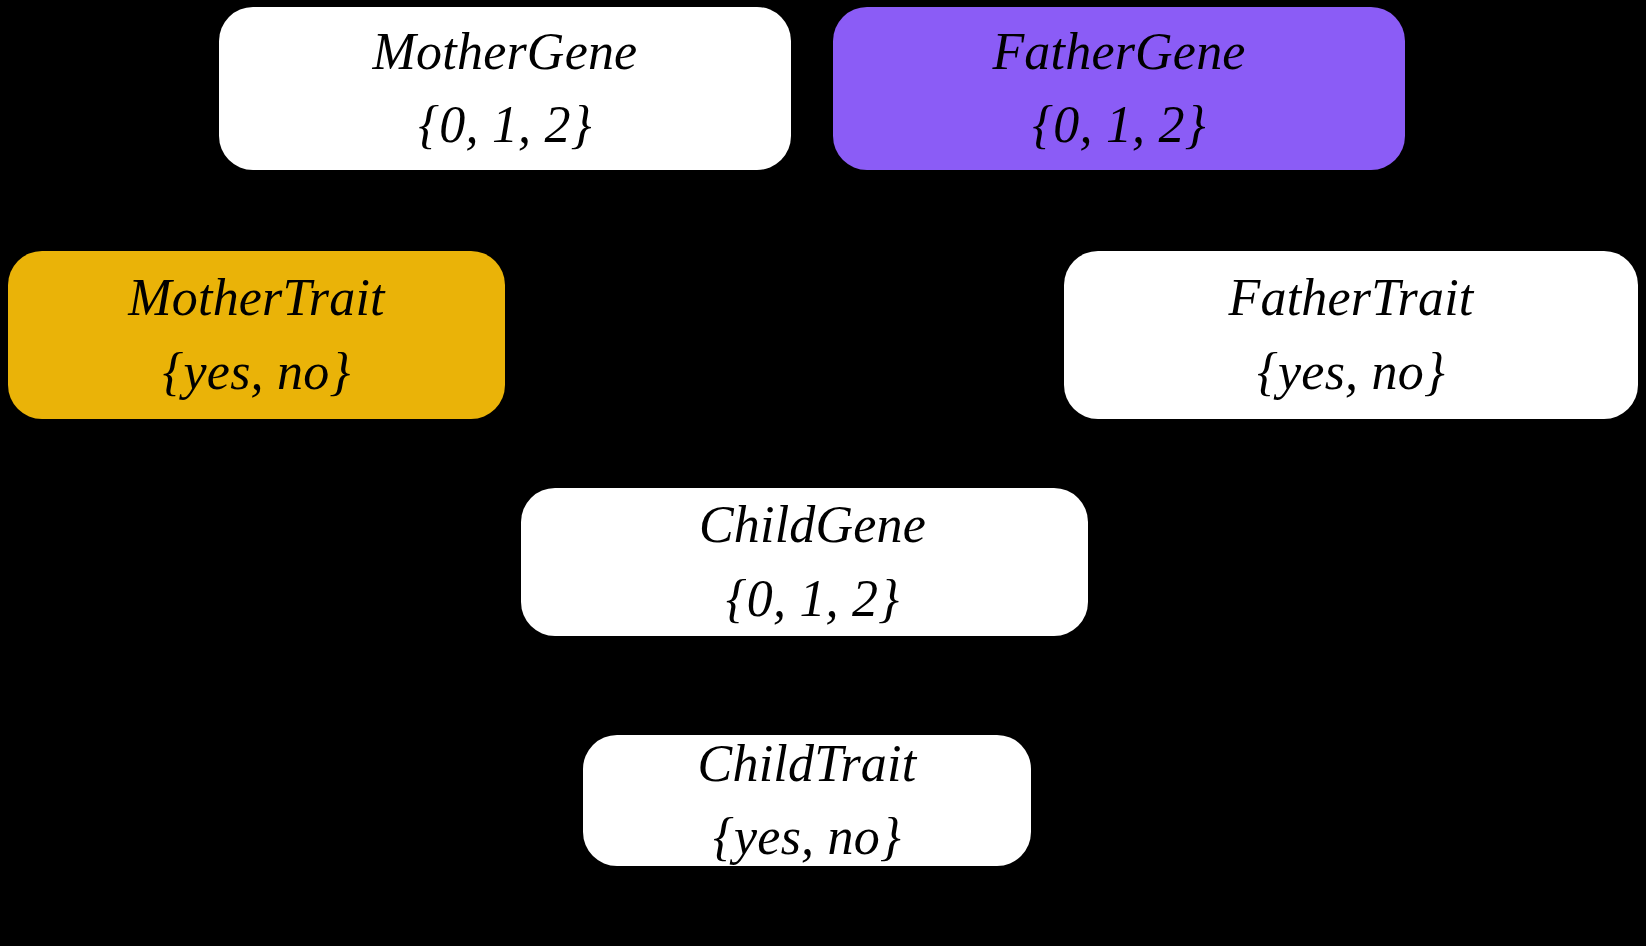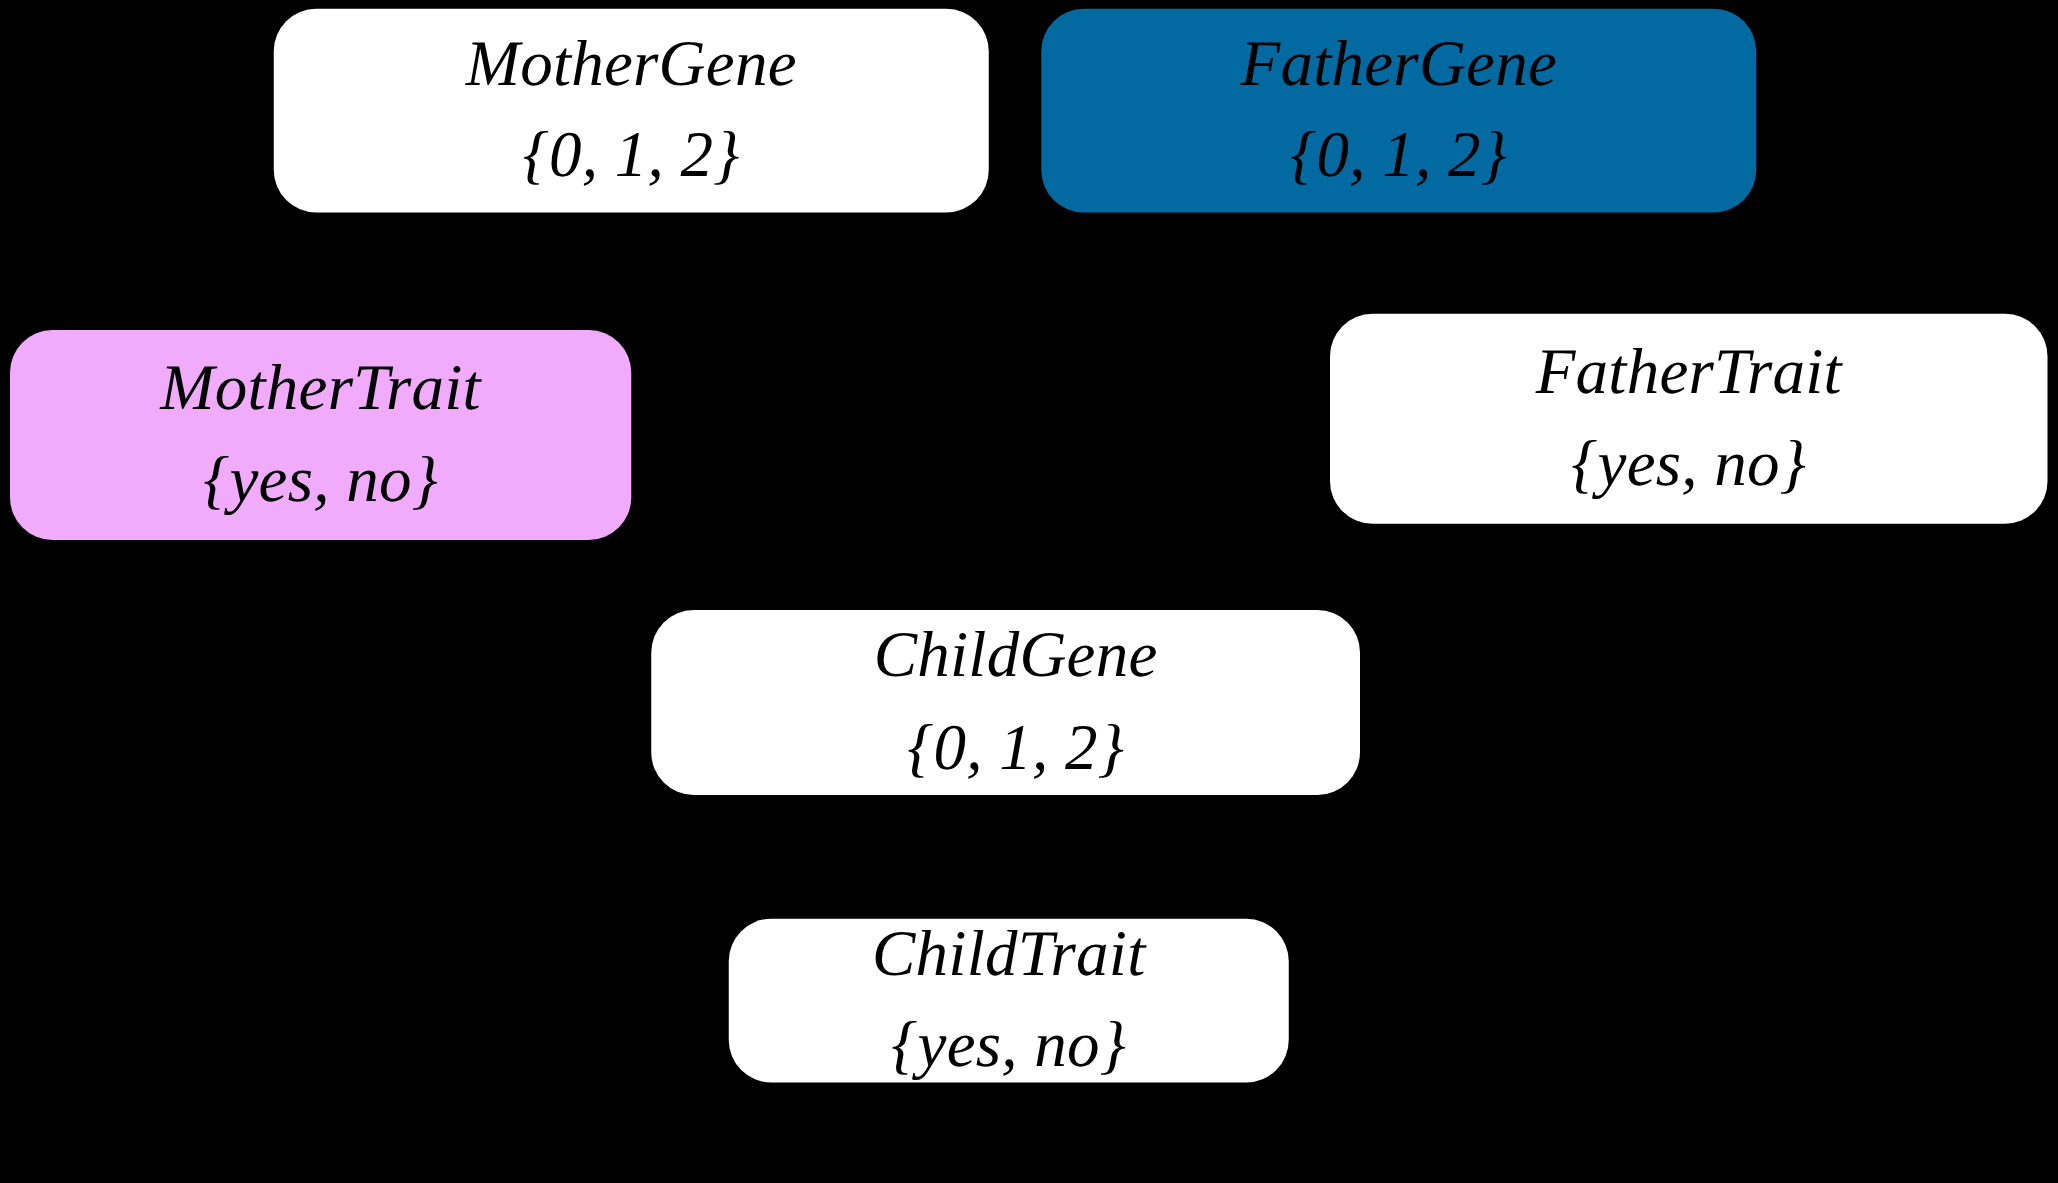--- a/index.html
+++ b/index.html
@@ -45,25 +45,25 @@
   }
 </style>
 </head>
 <body>
 
 <div id="canvas" style="background: rgb(0, 0, 0);">
     <div class="node" style="left: 219px; top: 7px; width: 572px; height: 163px; background: rgb(255, 255, 255); color: rgb(0, 0, 0);">
       <div class="node-title">MotherGene</div>
       <div class="node-domain">{0, 1, 2}</div>
     </div>
-    <div class="node" style="left: 833px; top: 7px; width: 572px; height: 163px; background: #0369a1; color: rgb(0, 0, 0);">
+    <div class="node" style="left: 833px; top: 7px; width: 572px; height: 163px; background: #8b5cf6; color: rgb(0, 0, 0);">
       <div class="node-title">FatherGene</div>
       <div class="node-domain">{0, 1, 2}</div>
     </div>
-    <div class="node" style="left: 8px; top: 264px; width: 497px; height: 168px; background: #f0abfc; color: rgb(0, 0, 0);">
+    <div class="node" style="left: 8px; top: 251px; width: 497px; height: 168px; background: #eab308; color: rgb(0, 0, 0);">
       <div class="node-title">MotherTrait</div>
       <div class="node-domain">{yes, no}</div>
     </div>
     <div class="node" style="left: 1064px; top: 251px; width: 574px; height: 168px; background: rgb(255, 255, 255); color: rgb(0, 0, 0);">
       <div class="node-title">FatherTrait</div>
       <div class="node-domain">{yes, no}</div>
     </div>
     <div class="node" style="left: 521px; top: 488px; width: 567px; height: 148px; background: rgb(255, 255, 255); color: rgb(0, 0, 0); padding-left: 16px;">
       <div class="node-title">ChildGene</div>
       <div class="node-domain">{0, 1, 2}</div>

